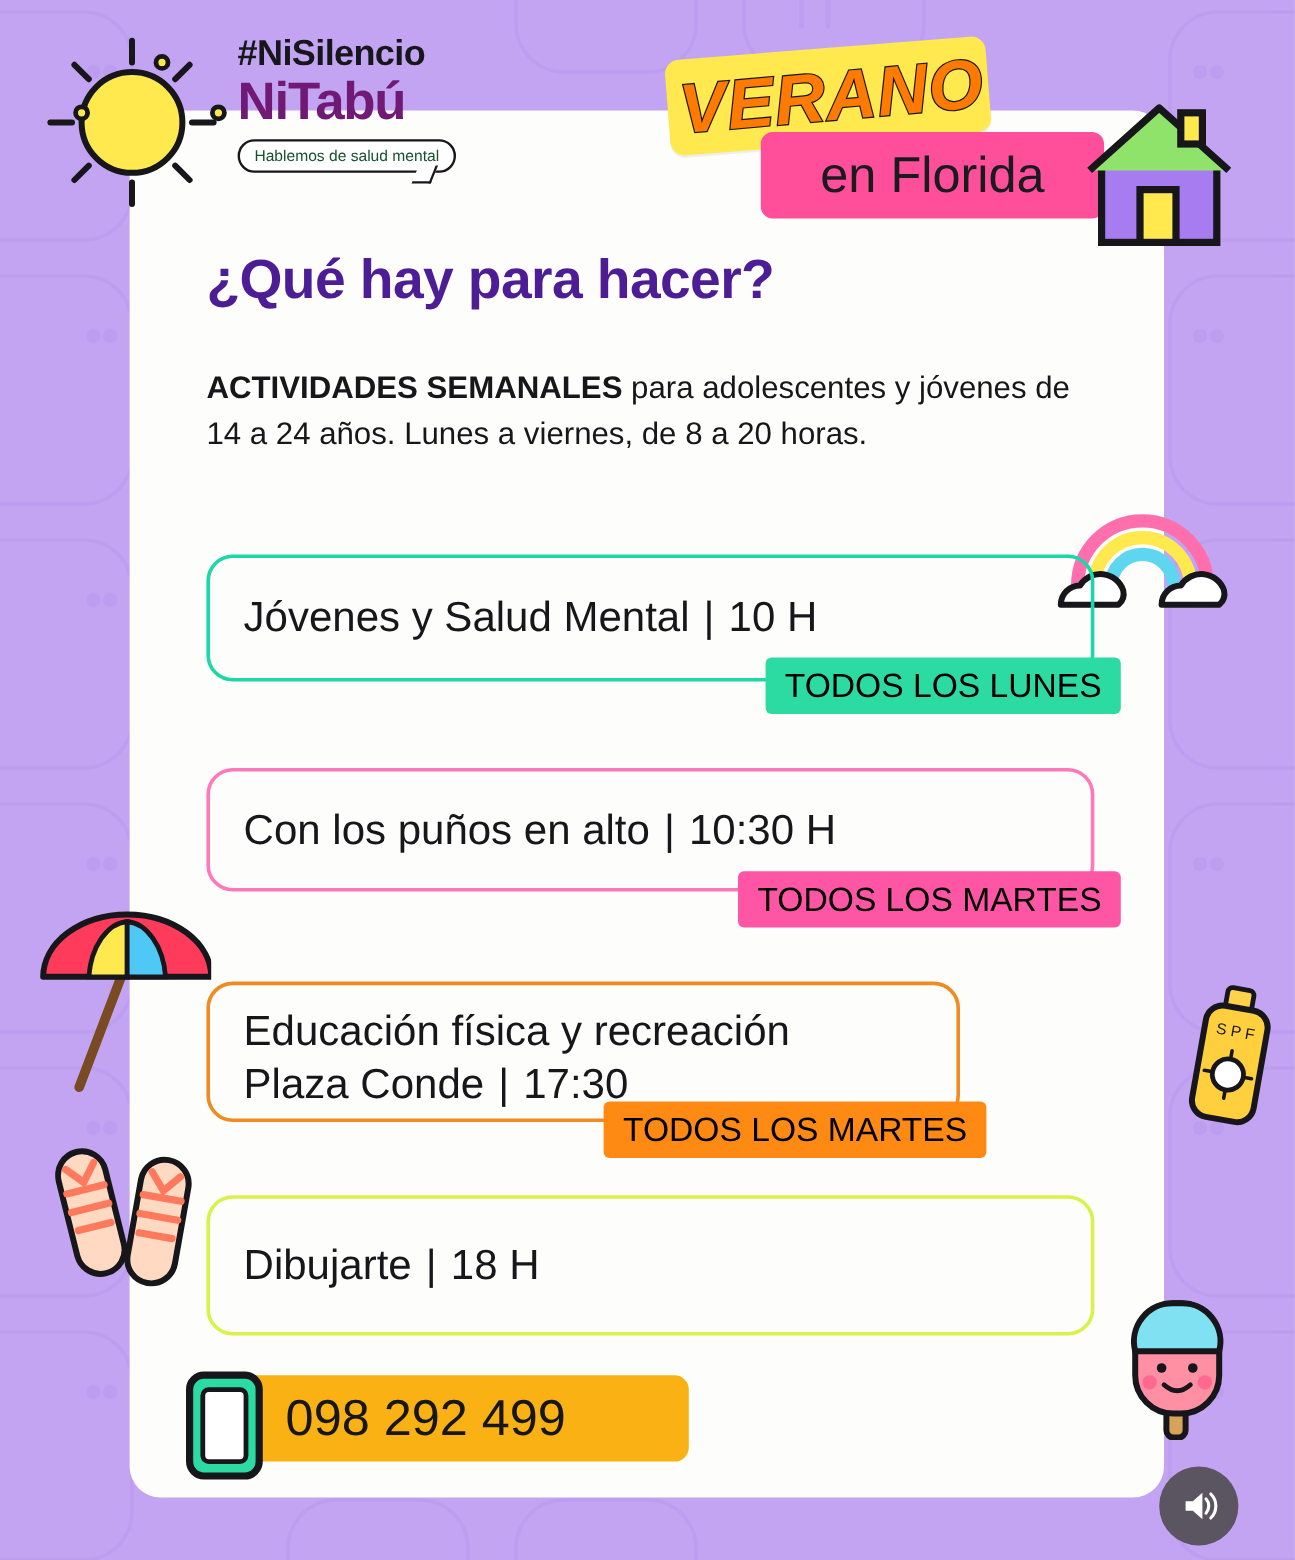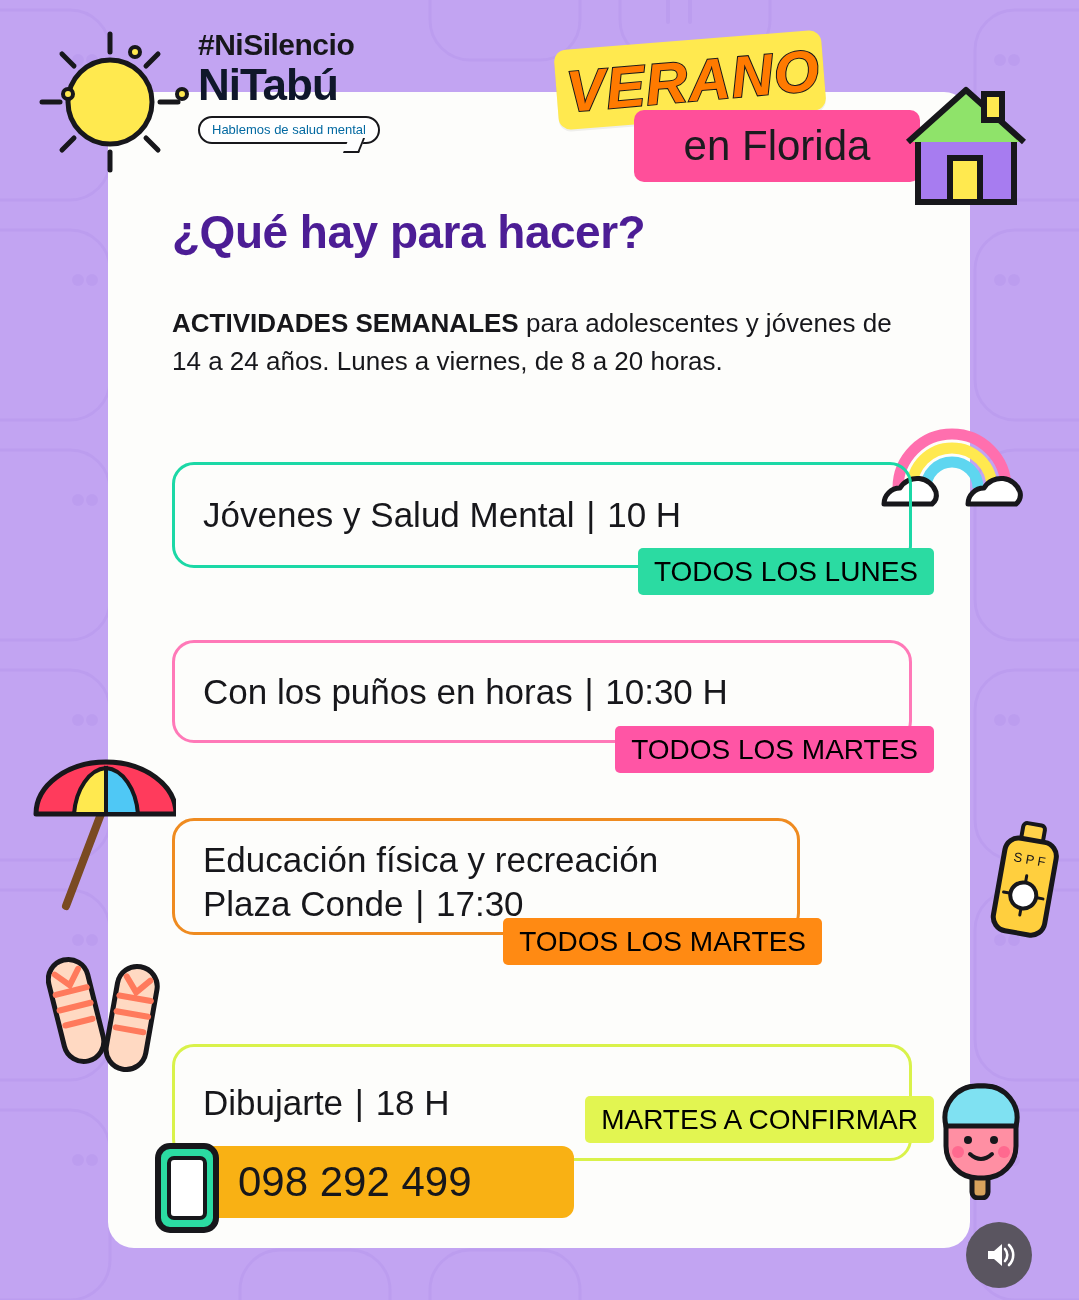--- a/index.html
+++ b/index.html
@@ -57,35 +57,35 @@
   .logo-line1 {
     font-size: 30px;
     font-weight: 800;
     color: #17171b;
     letter-spacing: -0.5px;
     line-height: 1;
   }
   .logo-line2 {
     font-size: 44px;
     font-weight: 800;
-    color: #0f172a;
+    color: #701a75;
     letter-spacing: -1px;
     line-height: 1.05;
     margin-top: 2px;
   }
   .logo-bubble {
     position: relative;
     display: inline-block;
     margin-top: 8px;
     background: #ffffff;
     border: 2px solid #17171b;
     border-radius: 16px;
     padding: 4px 12px 5px 12px;
     font-size: 13px;
-    color: #0369a1;
+    color: #14532d;
     font-weight: 400;
   }
   .logo-bubble:after {
     content: "";
     position: absolute;
     right: 16px;
     bottom: -11px;
     width: 14px;
     height: 13px;
     background: #ffffff;
@@ -216,21 +216,21 @@
   
   #row2 { top: 640px; }
   #row2 .act-box { width: 740px; height: 103px; border-color: #ff79b8; }
   #row2 .act-tag { background: #ff55a5; right: -22px; top: 86px; }
   
   #row3 { top: 818px; }
   #row3 .act-box { width: 628px; height: 117px; border-color: #ef8b20; align-items: center; padding-top: 10px; }
   #row3 .act-tag { background: #ff8a13; right: -22px; top: 100px; }
   
   #row4 { top: 996px; }
-  #row4 .act-box { width: 740px; height: 117px; border-color: #d9f24a; margin-top: 48px; }
+  #row4 .act-box { width: 740px; height: 117px; border-color: #d9f24a; }
   #row4 .act-tag { background: #e2f551; right: -22px; top: 100px; }
 
   
   .phone-pill {
     position: absolute;
     left: 196px;
     top: 1146px;
     width: 378px;
     height: 72px;
     background: #f9b114;
@@ -404,21 +404,21 @@
         <span class="sep"> | </span>
         <span>10 H</span>
       </div>
     </div>
     <div class="act-tag">TODOS LOS LUNES</div>
   </div>
 
   <div class="activity" id="row2">
     <div class="act-box">
       <div class="act-label">
-        <span>Con los puños en horas</span>
+        <span>Con los puños en alto</span>
         <span class="sep"> | </span>
         <span>10:30 H</span>
       </div>
     </div>
     <div class="act-tag">TODOS LOS MARTES</div>
   </div>
 
   <div class="activity" id="row3">
     <div class="act-box">
       <div class="act-label">
@@ -434,21 +434,20 @@
   </div>
 
   <div class="activity" id="row4">
     <div class="act-box">
       <div class="act-label">
         <span>Dibujarte</span>
         <span class="sep"> | </span>
         <span>18 H</span>
       </div>
     </div>
-    <div class="act-tag">MARTES A CONFIRMAR</div>
   </div>
 
   <div class="phone-pill"></div>
   <div class="phone-number">098 292 499</div>
   <div class="phone-icon">
     <svg viewBox="0 0 74 96" xmlns="http://www.w3.org/2000/svg">
       <rect x="6" y="6" width="58" height="84" rx="12" fill="#2bdba2" stroke="#17171b" stroke-width="6"></rect>
       <rect x="17" y="18" width="36" height="60" rx="5" fill="#ffffff" stroke="#17171b" stroke-width="4"></rect>
     </svg>
   </div>

